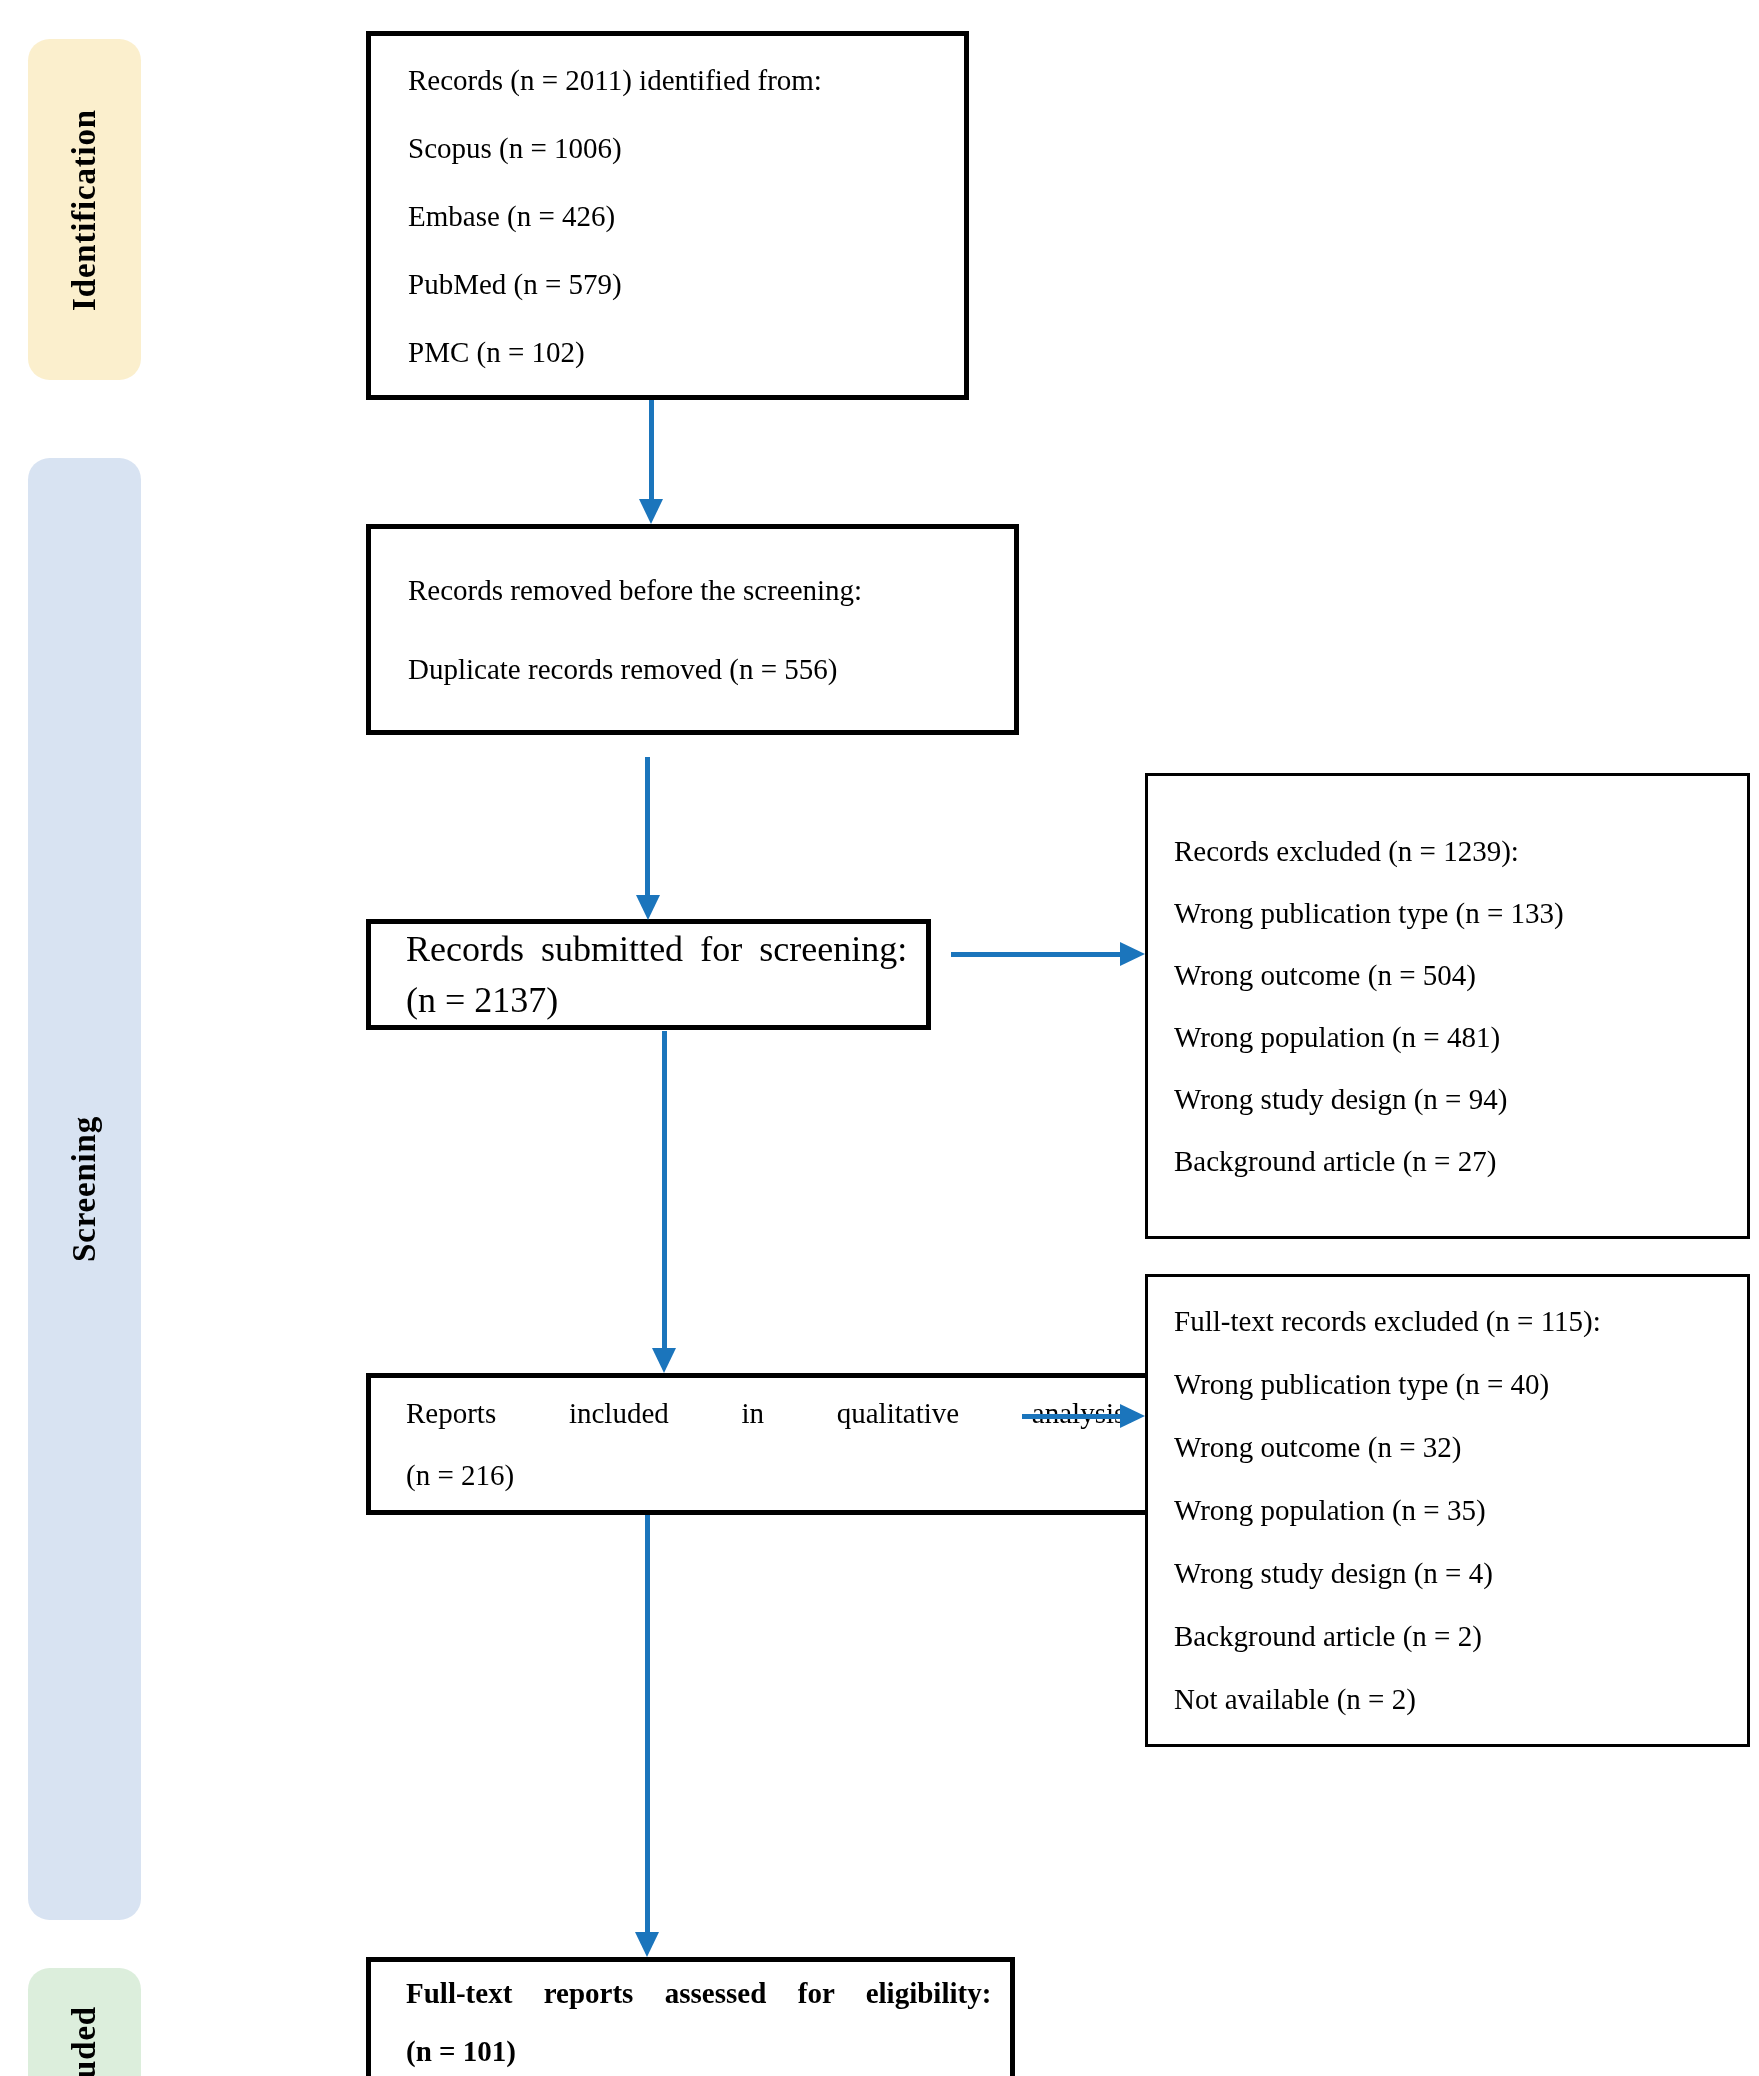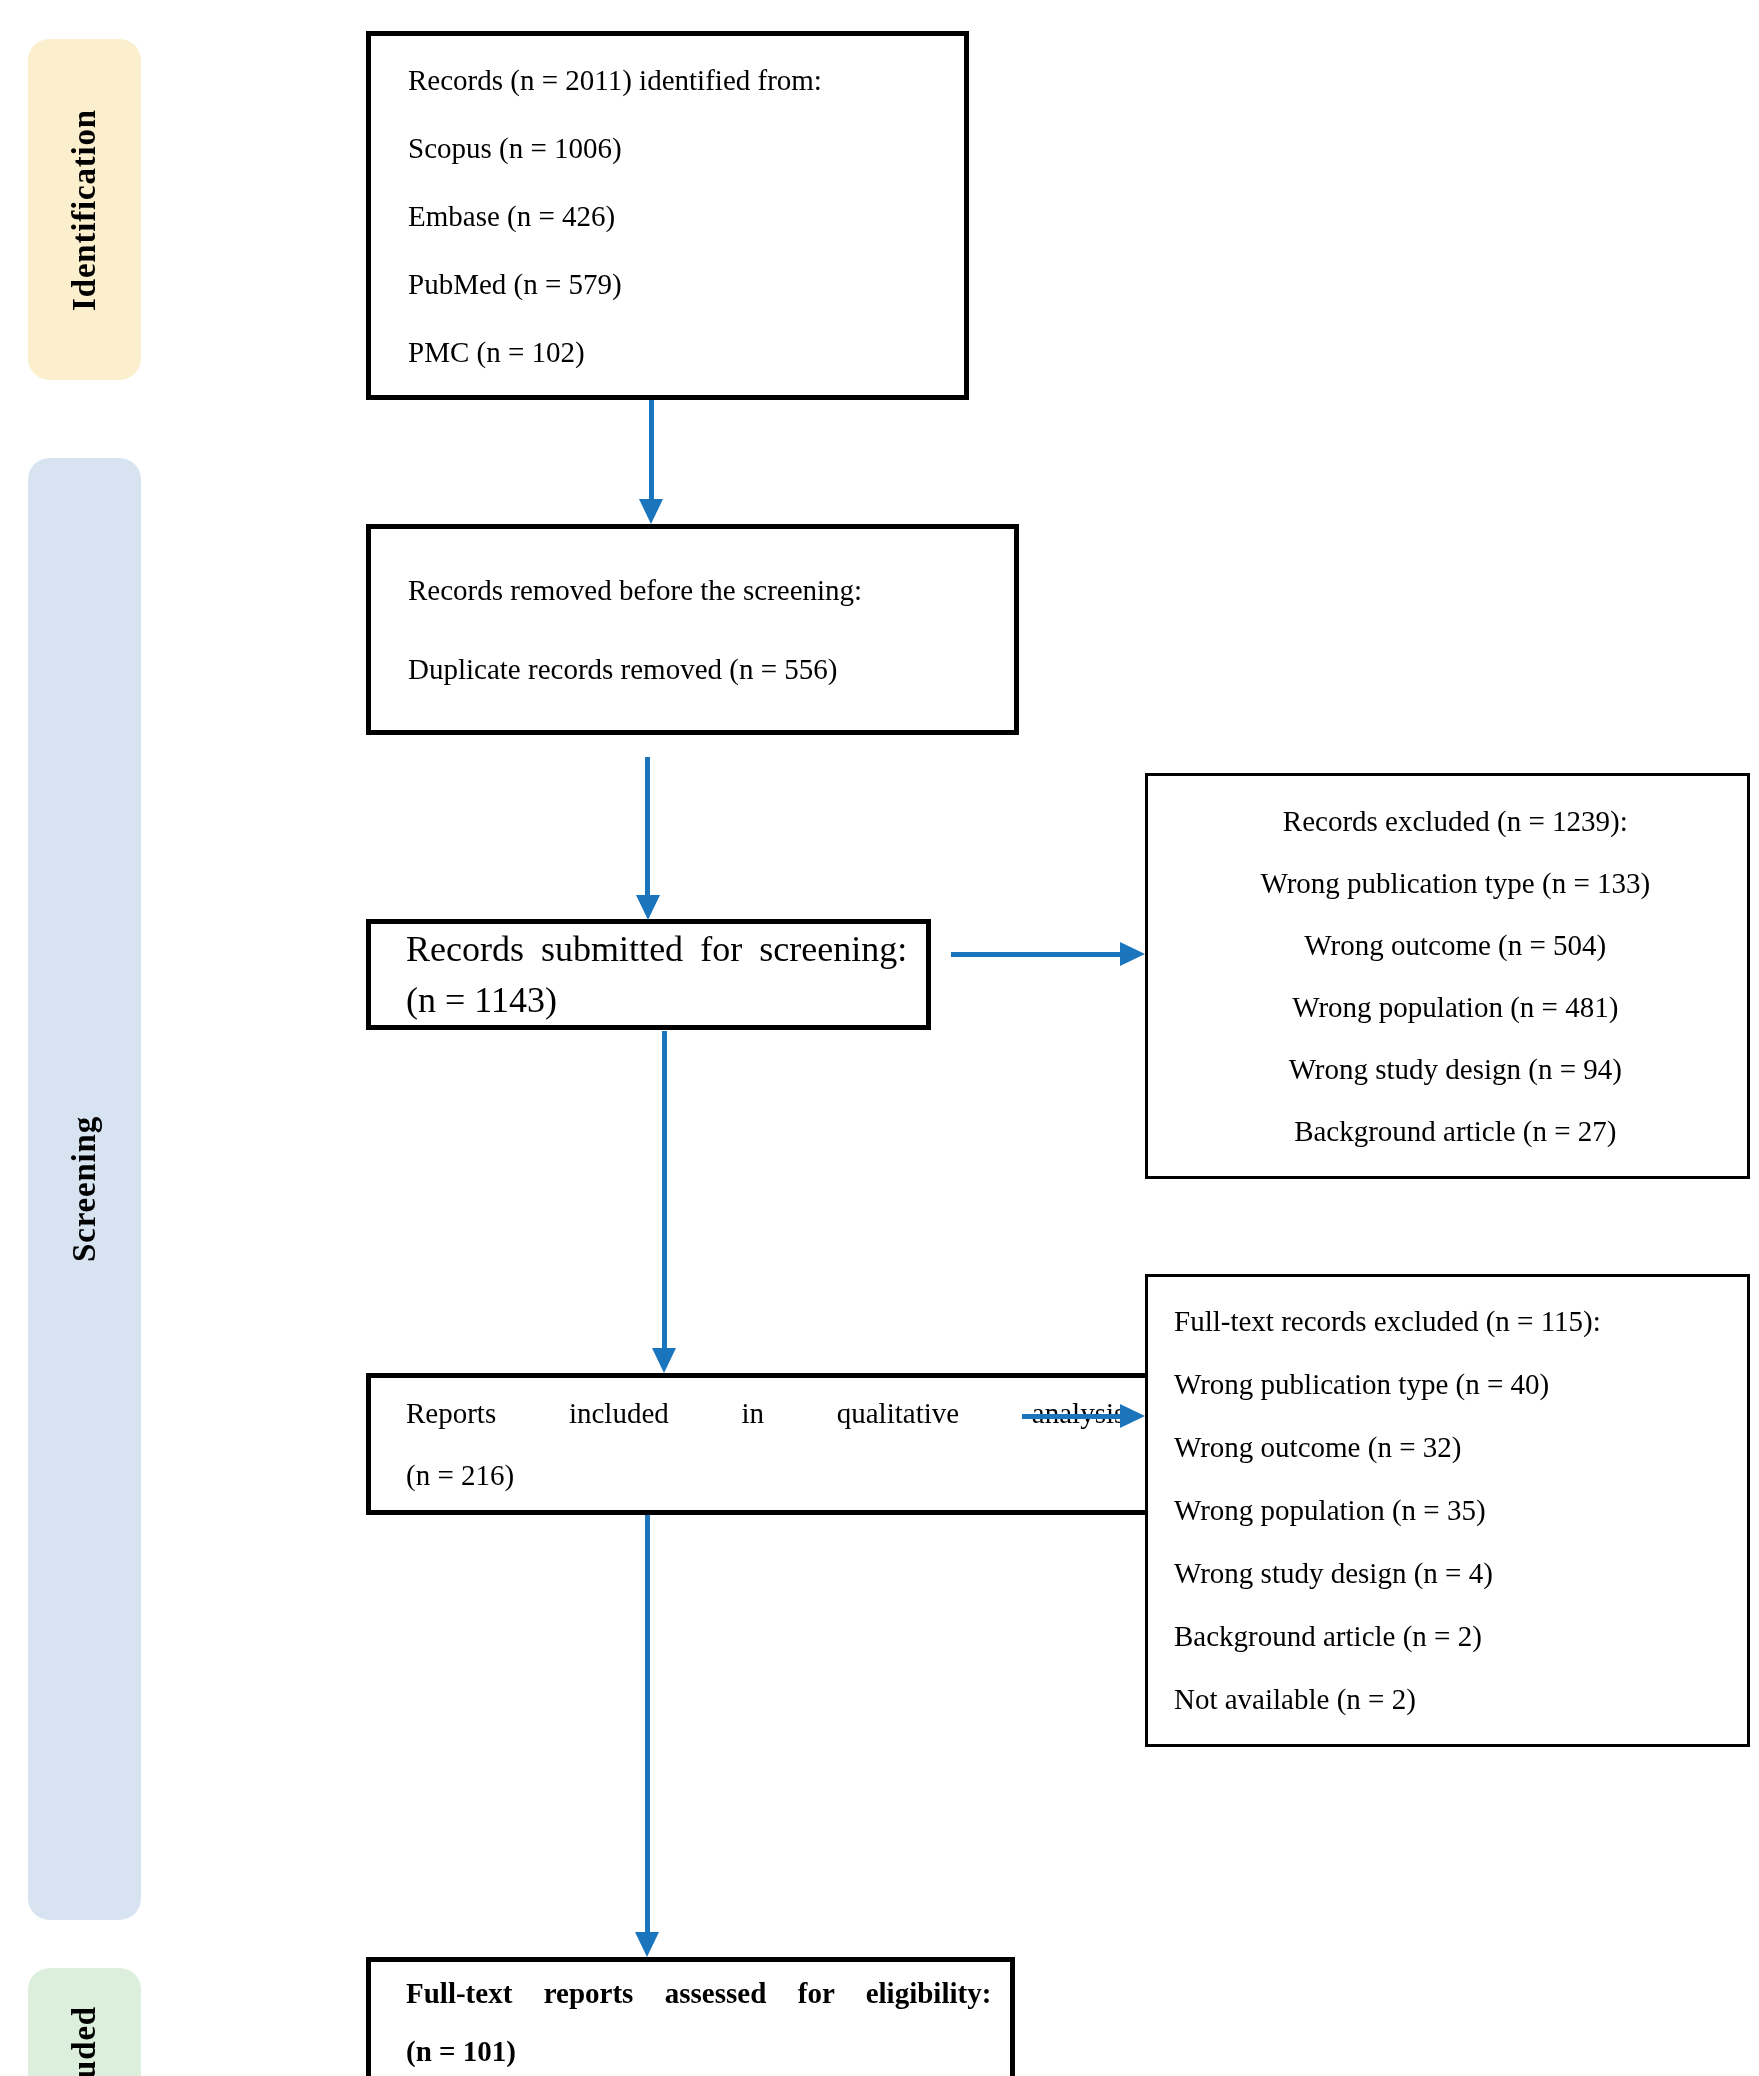--- a/index.html
+++ b/index.html
@@ -54,21 +54,21 @@
 
   #box-records-identified { left: 366px; top: 31px;   width: 603px; height: 369px; padding: 0 12.5px 0 37px; }
   #box-records-identified .line { line-height: 68px; }
 
   #box-records-removed    { left: 366px; top: 524px; width: 653px; height: 211px; padding: 0 16.6px 0 37px; }
   #box-records-removed .line { line-height: 79px; }
 
   #box-records-screening  { left: 366px; top: 919px; width: 565px; height: 111px; padding: 0 18.7px 0 35px; }
   #box-records-screening .line { line-height: 51px; font-size: 36px; }
 
-  #box-records-excluded   { left: 1145px; top: 773px; width: 605px; height: 406px; border-width: 3.7px; padding: 0 10.4px 0 26px; text-align: center; }
+  #box-records-excluded   { left: 1145px; top: 773px; width: 605px; height: 466px; border-width: 3.7px; padding: 0 10.4px 0 26px; }
   #box-records-excluded .line { line-height: 62px; }
 
   #box-reports-qualitative { left: 366px; top: 1373px; width: 791px; height: 142px; padding: 0 18.7px 0 35px; }
   #box-reports-qualitative .line { line-height: 62px; }
 
   #box-fulltext-excluded  { left: 1145px; top: 1274px; width: 605px; height: 473px; border-width: 3.7px; padding: 0 28px 0 26px; }
   #box-fulltext-excluded .line { line-height: 63px; }
 
   #box-fulltext-assessed  { left: 366px; top: 1957px; width: 649px; height: 129px; padding: 0 18.7px 0 35px; }
   #box-fulltext-assessed .line { line-height: 58px; font-weight: bold; }
@@ -112,21 +112,21 @@
     <div class="line">PMC (n = 102)</div>
   </div>
 
   <div class="box" id="box-records-removed">
     <div class="line">Records removed before the screening:</div>
     <div class="line">Duplicate records removed (n = 556)</div>
   </div>
 
   <div class="box" id="box-records-screening">
     <div class="line justify-last">Records submitted for screening:</div>
-    <div class="line">(n = 1143)</div>
+    <div class="line">(n = 2137)</div>
   </div>
 
   <div class="box" id="box-reports-qualitative">
     <div class="line justify-last">Reports included in qualitative analysis:</div>
     <div class="line">(n = 216)</div>
   </div>
 
   <div class="box" id="box-fulltext-assessed">
     <div class="line justify-last">Full-text reports assessed for eligibility:</div>
     <div class="line">(n = 101)</div>

